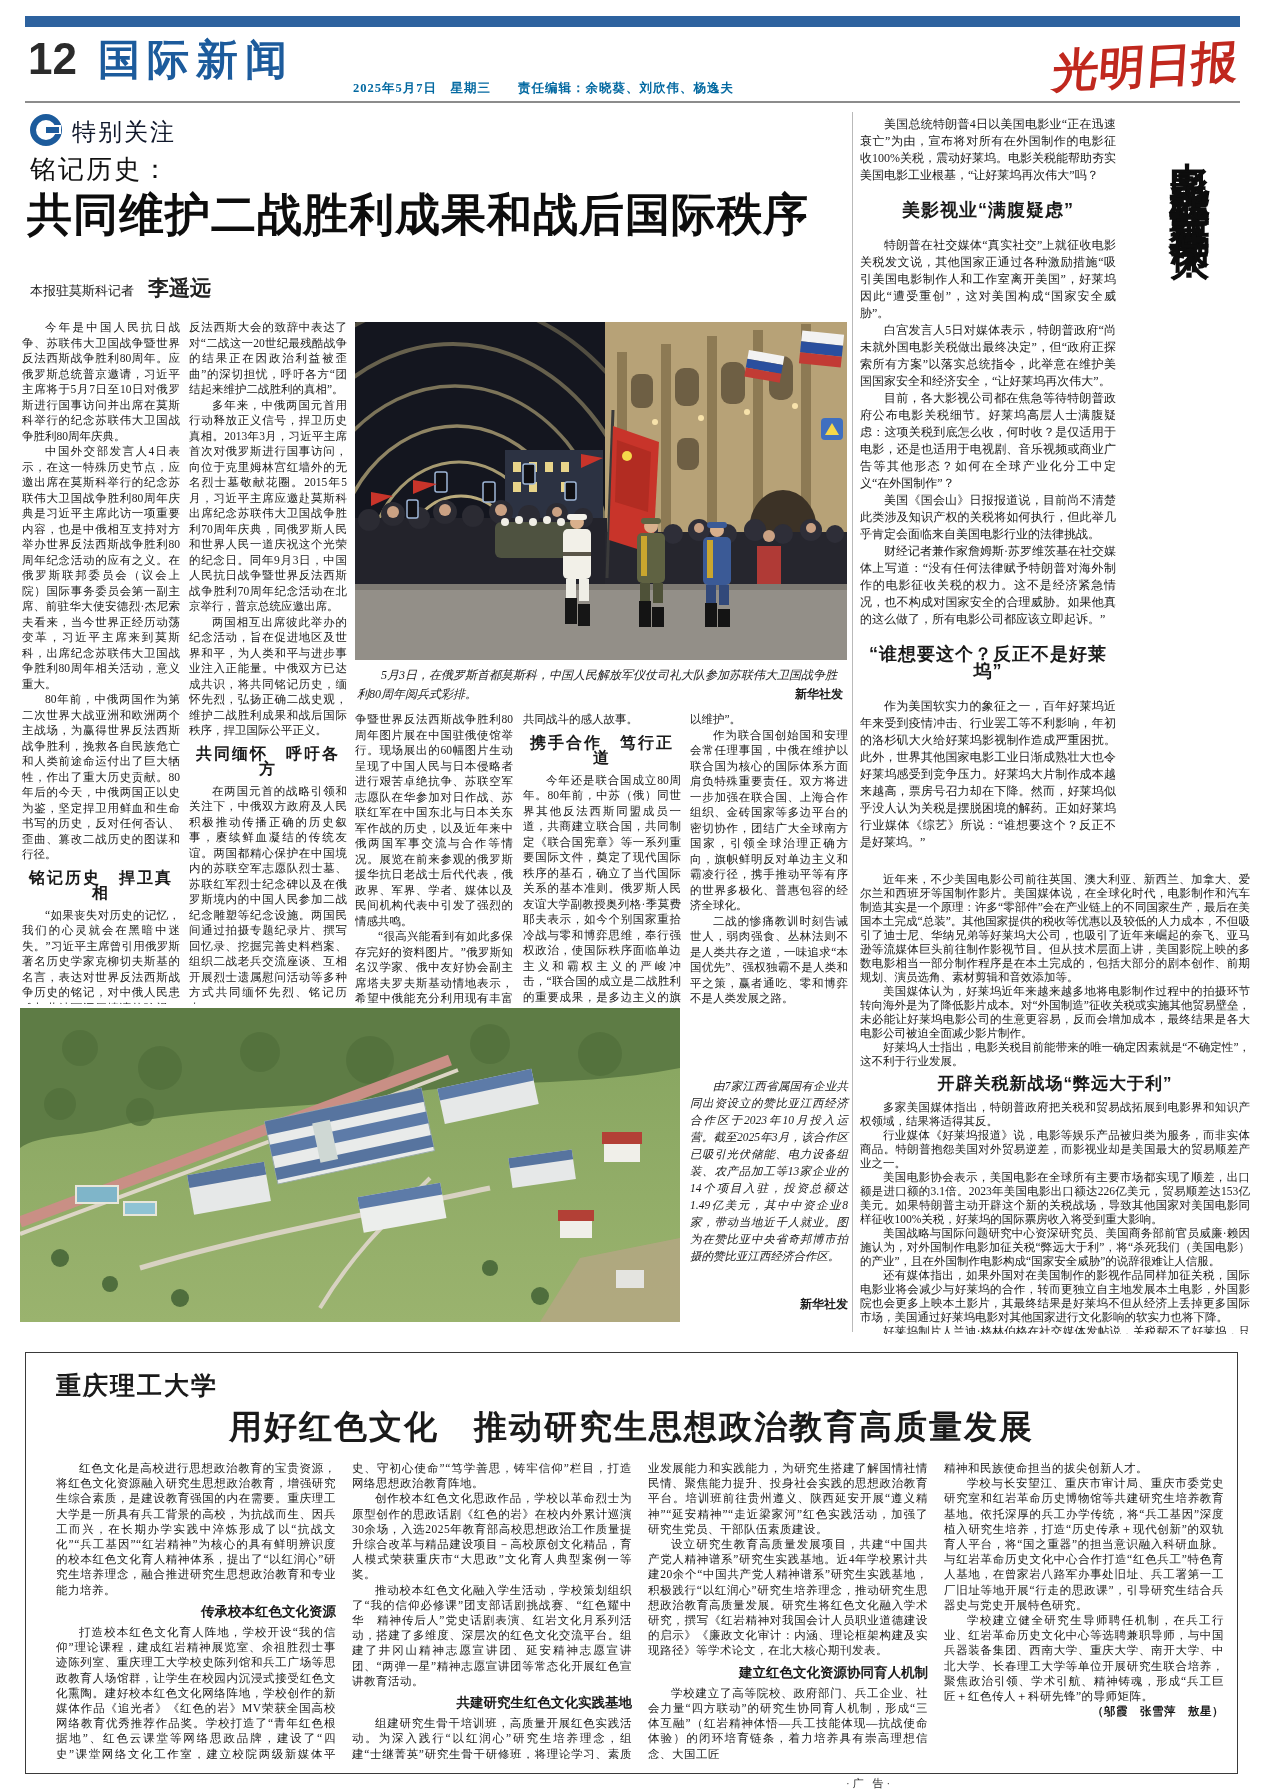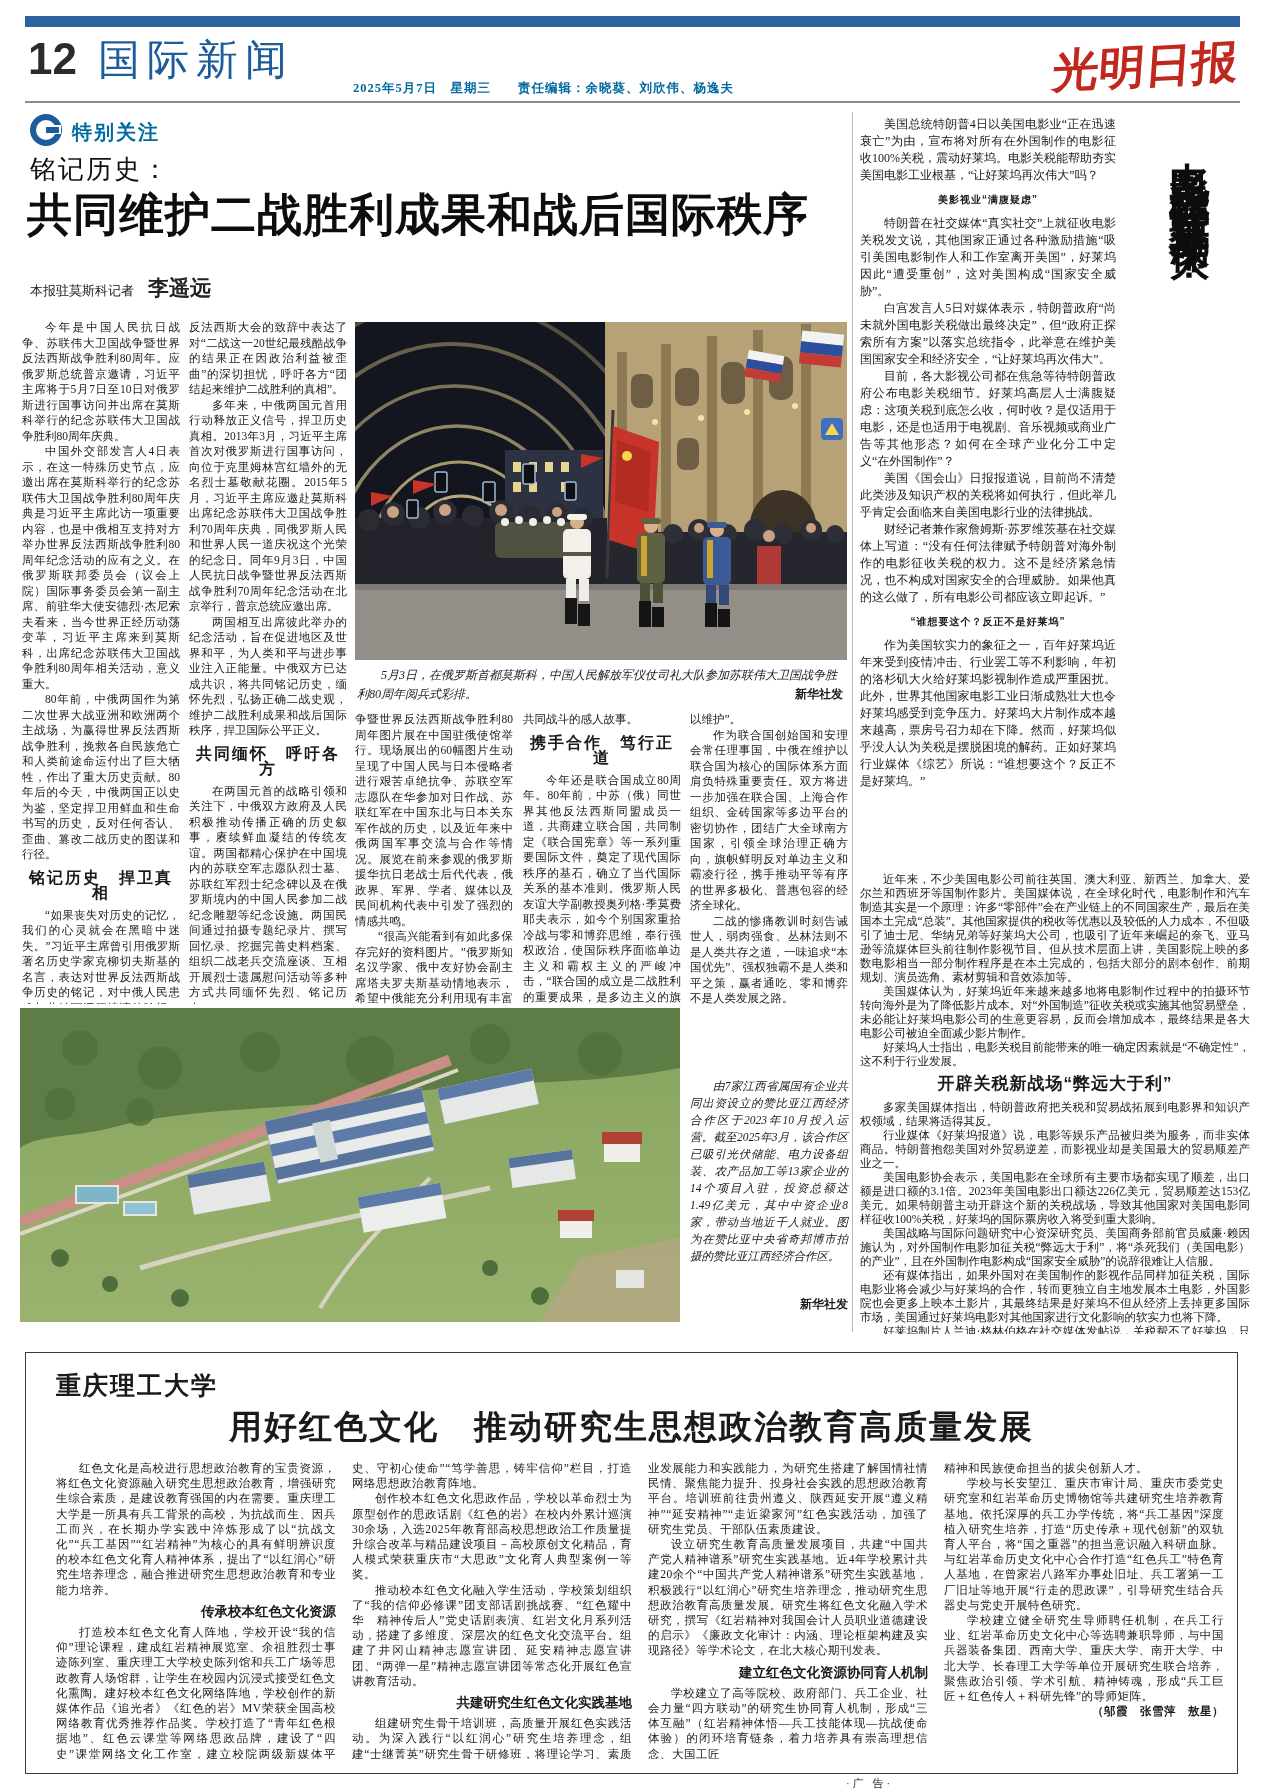--- a/index.html
+++ b/index.html
@@ -2,27 +2,27 @@
 <html><head>
 <meta charset="utf-8">
 <style>
   html,body{margin:0;padding:0;background:#e8e8e8;}
   .page{position:relative;width:1262px;height:1792px;background:#ffffff;margin:0 auto;overflow:hidden;
         font-family:"Liberation Serif","DejaVu Serif",serif;color:#1a1a1a;}
   .abs{position:absolute;}
   
   .topbar{left:25px;top:16px;width:1215px;height:11px;background:#2d629f;}
   .pagenum{left:28px;top:34px;font-size:44px;font-weight:600;color:#2b2b2b;font-family:"Liberation Sans",sans-serif;}
-  .sectiontitle{left:98px;top:32px;font-size:42px;font-weight:400;color:#1c5b9c;letter-spacing:7px;font-family:"Liberation Sans",sans-serif;}
+  .sectiontitle{left:98px;top:32px;font-size:42px;font-weight:700;color:#1c5b9c;letter-spacing:7px;font-family:"Liberation Sans",sans-serif;}
   .dateline{left:353px;top:80px;font-size:12.5px;font-weight:700;color:#0369a1;letter-spacing:1px;}
   .masthead{right:25px;top:36px;font-size:46px;font-weight:800;color:#c0281e;transform:skewX(-7deg) rotate(-3deg);font-family:"Liberation Serif",serif;}
   .headrule{left:25px;top:101px;width:1215px;height:2px;background:#8c8c8c;}
   
   .badge{left:28px;top:112px;display:flex;align-items:center;gap:8px;}
-  .badgelabel{font-size:20px;font-weight:700;color:#0369a1;font-family:"Liberation Sans",sans-serif;letter-spacing:2px;}
+  .badgelabel{font-size:24px;font-weight:400;color:#0f172a;font-family:"Liberation Sans",sans-serif;letter-spacing:2px;}
   .kicker{left:30px;top:152px;font-size:26px;color:#111;font-weight:400;letter-spacing:2px;}
   .headline{left:27px;top:188px;width:820px;font-size:45px;font-weight:900;letter-spacing:1px;line-height:1.2;color:#0d0d0d;}
   .byline{left:30px;top:274px;font-size:13px;color:#222;}
   .byline .name{font-size:21px;margin-left:14px;font-weight:600;}
   
   .col{font-size:11.5px;line-height:15.5px;text-align:justify;overflow:hidden;}
   .col p{margin:0;text-indent:2em;}
   .col p.cont{text-indent:0;}
   .subhead{font-size:16px;font-weight:800;text-align:center;margin:7px 0;text-indent:0 !important;letter-spacing:2px;font-family:"Liberation Sans",sans-serif;}
   .c1{left:22px;top:320px;width:158px;height:684px;}
@@ -33,21 +33,21 @@
   
   .photo1{left:355px;top:322px;width:492px;height:338px;background:#14161f;}
   .photo1 svg,.photo2 svg{display:block;}
   .caption1{left:357px;top:666px;width:486px;font-size:12px;line-height:19px;text-indent:2em;font-style:italic;}
   .caption1 .credit{position:absolute;right:0;top:19px;font-weight:700;font-style:normal;}
   
   .vrule{left:852px;top:112px;width:1px;height:1220px;background:#b9b9b9;}
   
   .tcol{font-size:12px;line-height:17px;text-align:justify;overflow:hidden;}
   .tcol p{margin:0;text-indent:2em;}
-  .tsub{font-size:10px;font-weight:800;text-align:center;margin:7px 0;letter-spacing:1px;font-family:"Liberation Sans",sans-serif;text-indent:0 !important;}
+  .tsub{font-size:18px;font-weight:800;text-align:center;margin:18px 0;letter-spacing:1px;font-family:"Liberation Sans",sans-serif;text-indent:0 !important;}
   .tA{left:860px;top:116px;width:256px;height:752px;}
   .tV{left:1128px;top:130px;width:120px;height:742px;writing-mode:vertical-rl;text-orientation:upright;
       font-size:40px;font-weight:900;letter-spacing:6px;color:#0d0d0d;text-align:left;line-height:118px;}
   .tFull{left:860px;top:872px;width:390px;height:462px;font-size:11.5px;line-height:14px;}
   .tFull .tsub{font-size:17px;margin:9px 0;}
   
   .photo2{left:20px;top:1008px;width:660px;height:314px;background:#7aa05a;}
   .caption2{left:690px;top:1078px;width:158px;font-size:11.5px;line-height:17px;text-align:justify;text-indent:2em;font-style:italic;}
   .caption2cred{left:690px;top:1296px;width:158px;text-align:right;font-weight:700;font-size:12px;}
   

